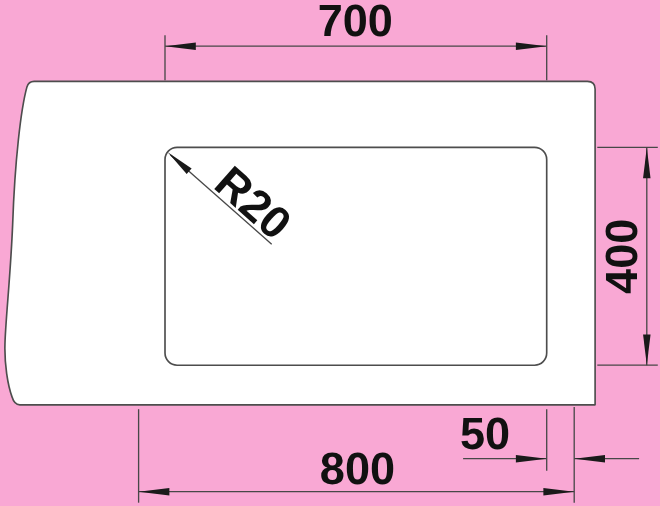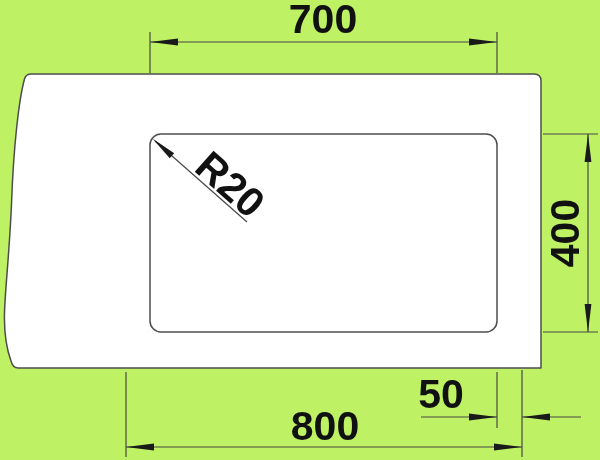--- a/index.html
+++ b/index.html
@@ -4,21 +4,21 @@
 <style>
   html, body {
     margin: 0;
     padding: 0;
     background: #ffffff;
   }
   .canvas {
     position: relative;
     width: 600px;
     height: 460px;
-    background: #bef264;
+    background: #f9a8d4;
     overflow: hidden;
     font-family: "Liberation Sans", sans-serif;
   }
   svg { display: block; }
   .outline {
     fill: #ffffff;
     stroke: #4d4d4d;
     stroke-width: 1.5;
     stroke-linejoin: round;
   }

